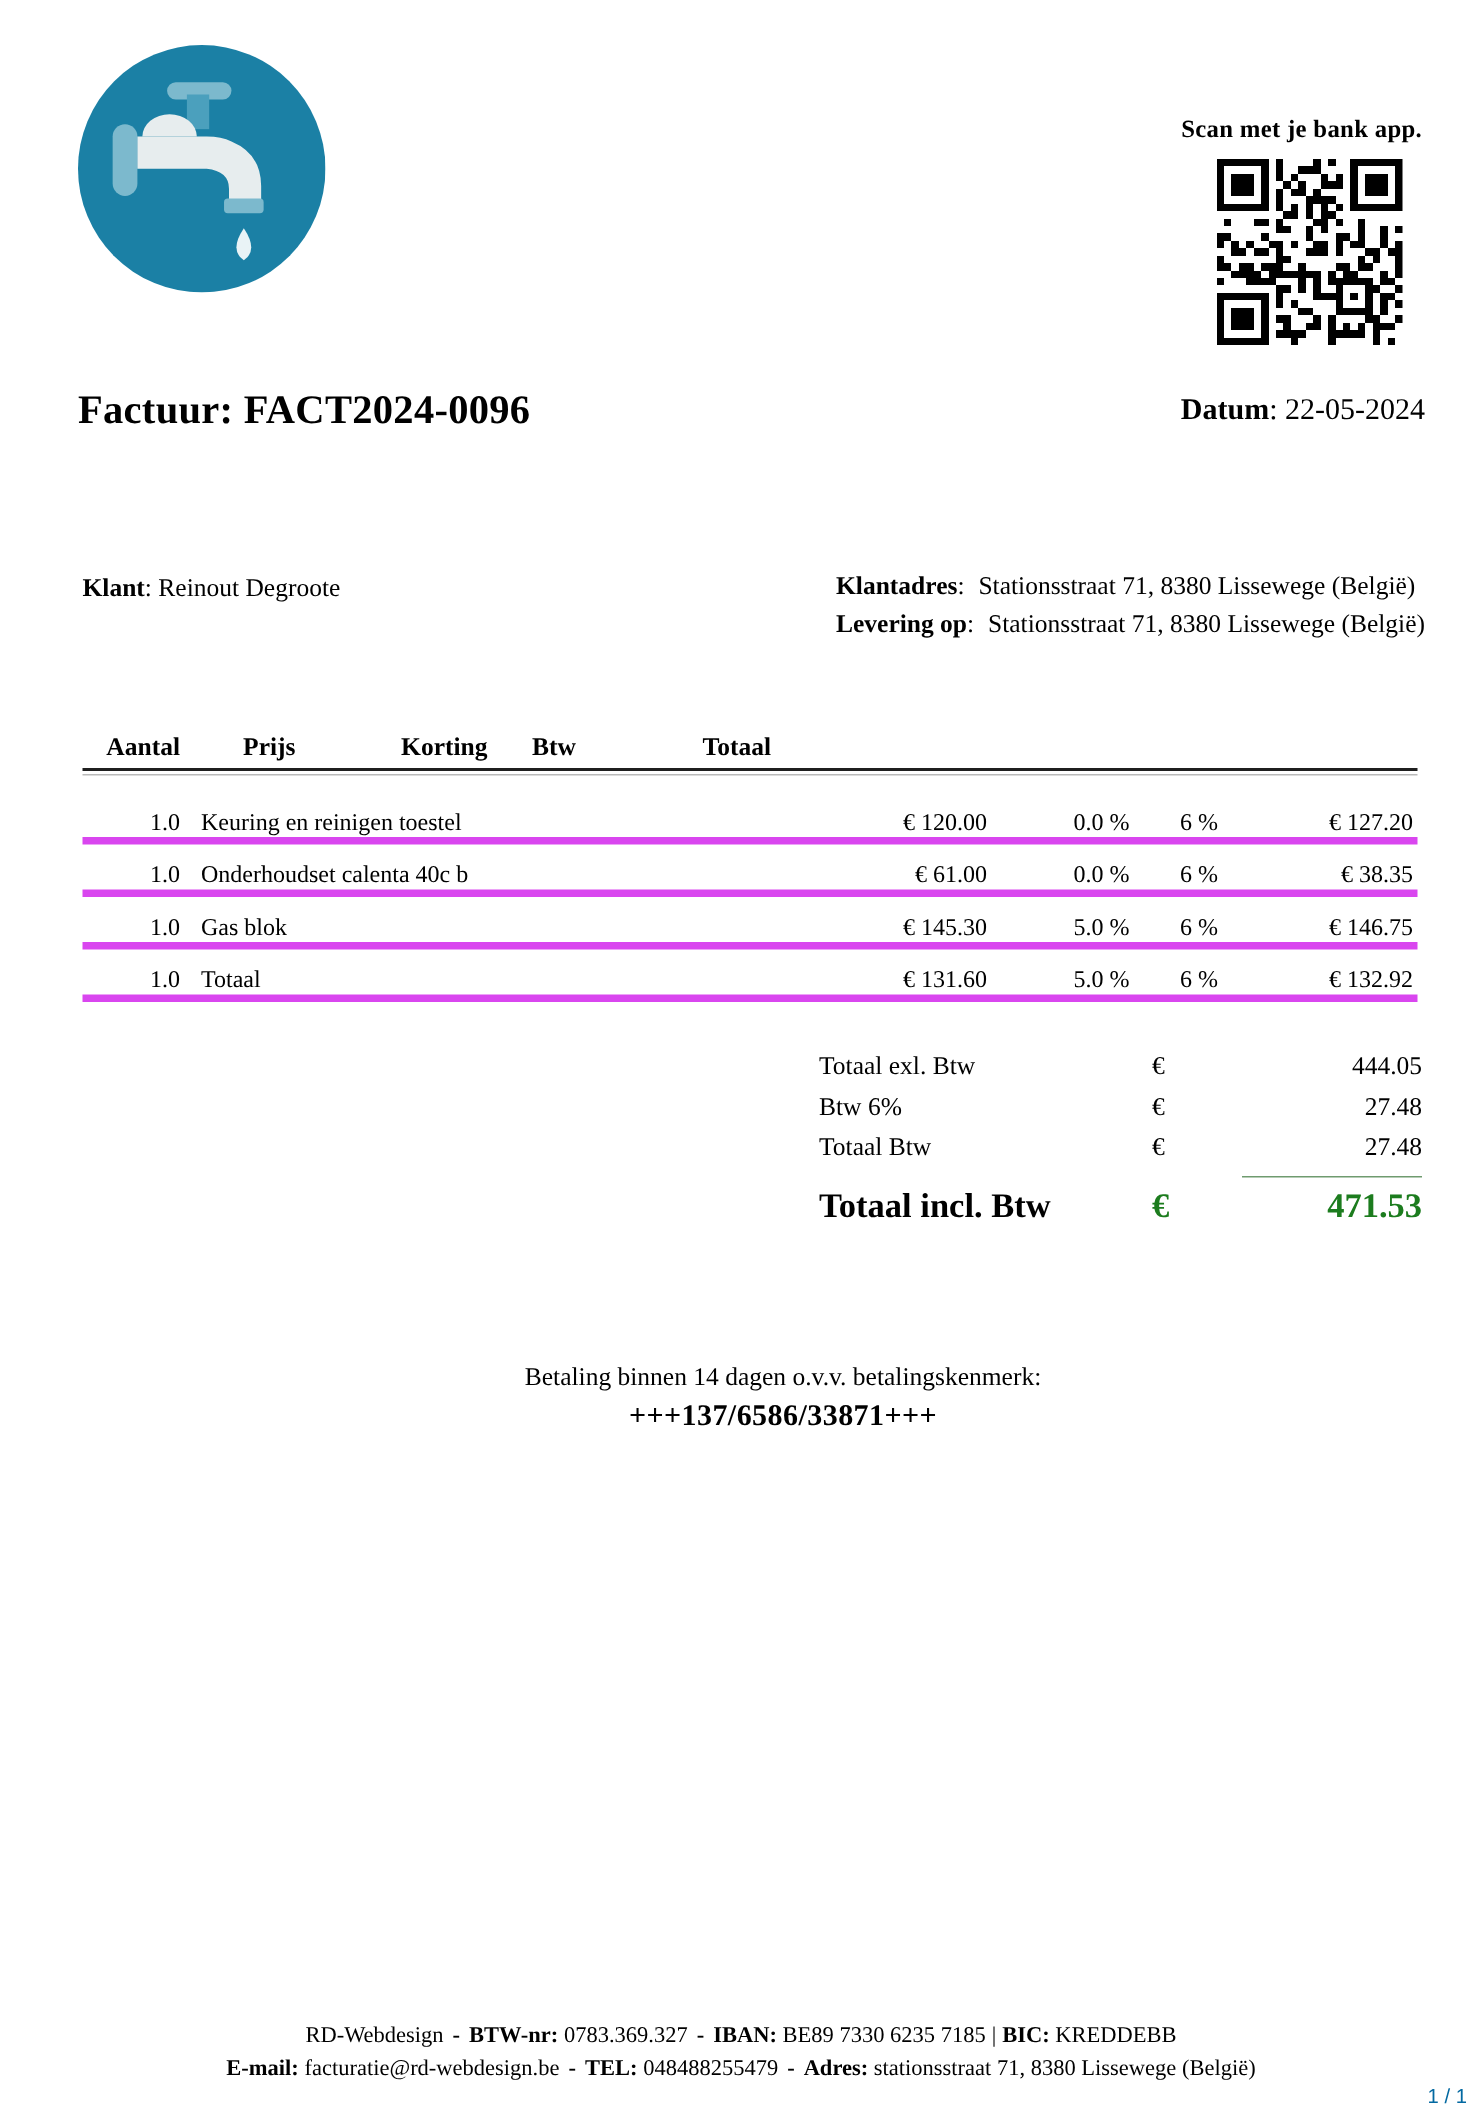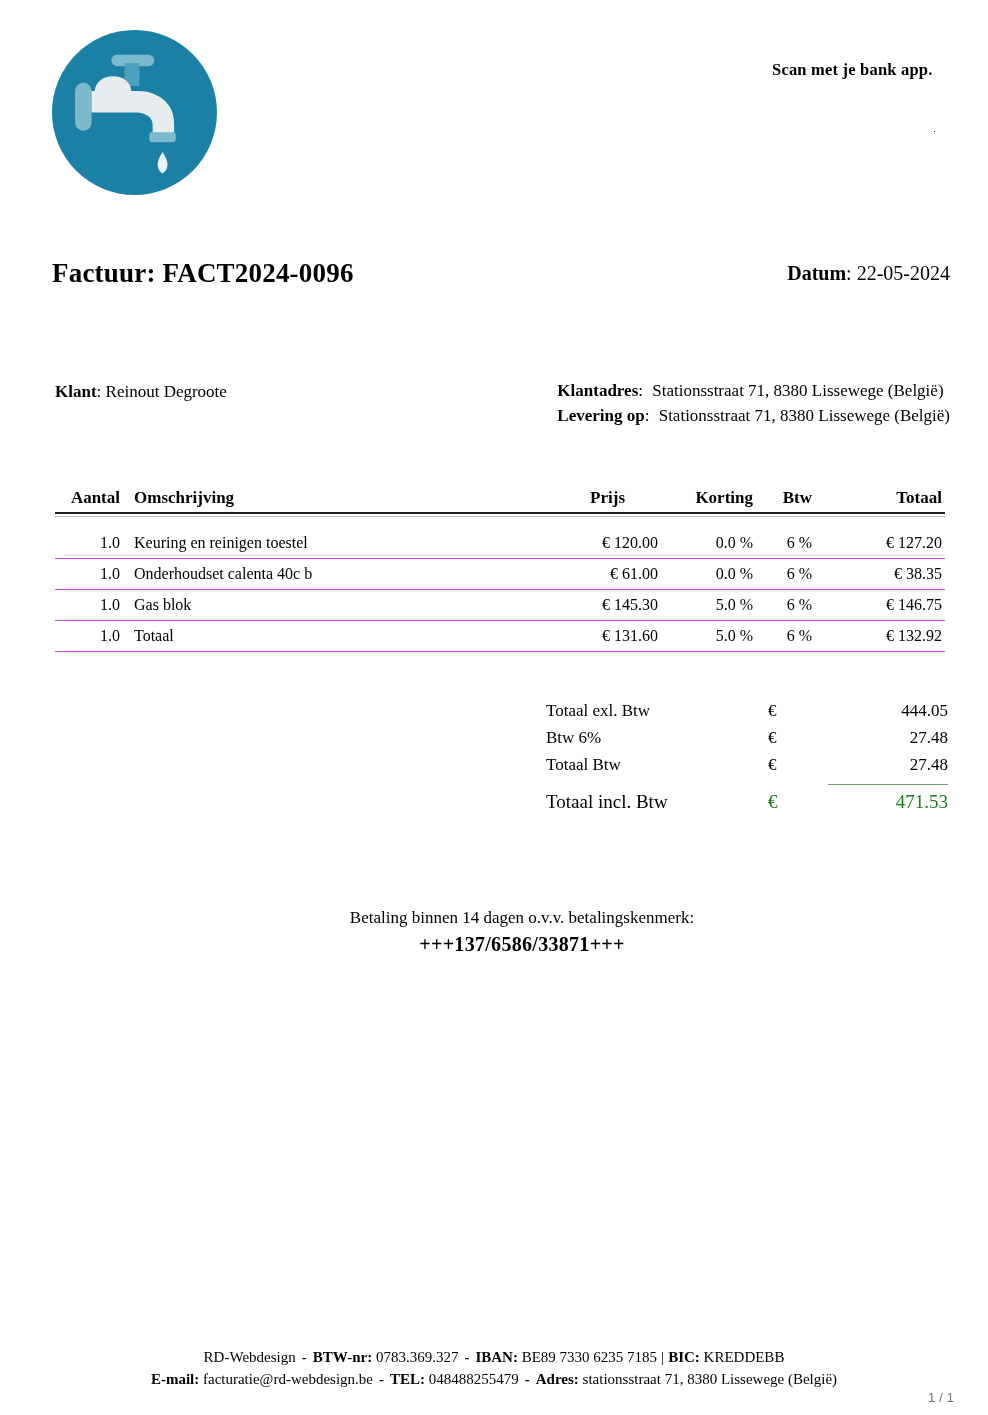--- a/index.html
+++ b/index.html
@@ -4,66 +4,66 @@
 <style>
   html,body{margin:0;padding:0;}
   body{
     width:988px;height:1415px;background:#ffffff;position:relative;
     font-family:"Liberation Serif","DejaVu Serif",serif;color:#000;
     overflow:hidden;
   }
   
   .logo{position:absolute;left:52px;top:30px;width:165px;height:165px;}
   
-  .scan-box{position:absolute;right:40px;top:60px;width:176px;display:flex;flex-direction:row;}
+  .scan-box{position:absolute;right:40px;top:76px;width:176px;display:flex;flex-direction:column;}
   .scan-label{font-weight:bold;font-size:16.5px;white-space:nowrap;text-align:right;letter-spacing:.2px;}
   .qr{width:124px;height:124px;margin:10px 13px 0 auto;background:#fff;}
   
   .doc-title{position:absolute;left:52px;top:258px;font-size:27px;font-weight:bold;letter-spacing:.2px;}
   .dates{position:absolute;right:38px;top:258px;text-align:right;font-size:20px;line-height:30px;}
   .dates b{font-weight:bold;}
   
   .klant{position:absolute;left:55px;top:382px;font-size:17px;}
   .addr{position:absolute;right:38px;top:378px;text-align:left;font-size:17px;line-height:25px;}
   .lbl{font-weight:bold;}
   .val{margin-left:5px;}
   
   .table{position:absolute;left:55px;top:478px;width:890px;font-size:16px;}
   .t-head{display:flex;align-items:flex-end;height:30px;font-weight:bold;font-size:17px;
           border-bottom:2px solid #1f1f1f;padding-bottom:4px;}
   .t-dline{height:0;border-top:1px solid #b9b9b9;margin-top:2px;}
   .t-rows{margin-top:11px;}
-  .t-row{display:flex;align-items:center;height:30px;border-bottom:1px solid #d946ef;font-family:Liberation Serif, serif;}
+  .t-row{display:flex;align-items:flex-end;height:30px;border-bottom:5px solid #d946ef;font-family:Liberation Serif, serif;}
   .c-aantal{width:65px;text-align:right;}
   .c-omschr{flex:1;text-align:left;padding-left:14px;}
   .c-prijs{width:110px;text-align:right;}
   .c-prijs.head{padding-right:33px;box-sizing:border-box;}
   .c-korting{width:95px;text-align:right;}
   .c-btw{width:59px;text-align:right;}
   .c-totaal{width:133px;text-align:right;padding-right:3px;box-sizing:border-box;}
   
   .totals{position:absolute;left:546px;top:694px;width:402px;font-size:17px;}
   .tot-row{display:flex;height:27px;align-items:flex-end;}
   .tot-label{width:222px;}
   .tot-cur{width:40px;}
   .tot-amt{flex:1;text-align:right;}
   .tot-line{width:120px;border-top:1.5px solid #6f9b6f;margin:9px 0 6px auto;}
-  .tot-grand{display:flex;align-items:center;font-weight:normal;font-size:19px;margin-top:2px;}
+  .tot-grand{display:flex;align-items:center;font-weight:bold;font-size:23px;margin-top:2px;}
   .tot-grand .tot-cur,.tot-grand .tot-amt{color:#1c7c1e;}
   
   .payment{position:absolute;left:56px;top:872px;width:932px;text-align:center;margin-top:36px;}
   .pay-note{font-size:17px;}
   .pay-ref{font-size:20px;font-weight:bold;margin-top:5px;letter-spacing:.3px;}
   
   .footer{position:absolute;left:0;top:1346px;width:988px;text-align:center;font-size:15px;line-height:22px;}
   .footer b{font-weight:bold;}
   .fsep{margin:0 6px;font-weight:bold;}
   .fpipe{margin:0 4px;}
-  .page-num{position:absolute;right:34px;top:1390px;font-family:"Liberation Sans","DejaVu Sans",sans-serif;
-            font-size:13.5px;color:#737373;}
+  .page-num{position:absolute;right:10px;top:1390px;font-family:"Liberation Sans","DejaVu Sans",sans-serif;
+            font-size:13.5px;color:#0369a1;}
 </style>
 </head>
 <body>
 
 <div class="logo">
   <svg viewBox="0 0 100 100" width="165" height="165">
     <circle cx="50" cy="50" r="50" fill="#1b80a5"></circle>
 
     <rect x="36" y="15" width="26" height="7" rx="3.5" fill="#7cb9cd"></rect>
     <rect x="44" y="20" width="9" height="14" fill="#4ba0bd"></rect>
@@ -388,21 +388,20 @@
   <span class="lbl">Klant</span><span>: </span><span>Reinout Degroote</span>
 </div>
 <div class="addr">
   <div><span class="lbl">Klantadres</span><span>: </span><span class="val">Stationsstraat 71, 8380 Lissewege (België)</span></div>
   <div><span class="lbl">Levering op</span><span>: </span><span class="val">Stationsstraat 71, 8380 Lissewege (België)</span></div>
 </div>
 
 <div class="table">
   <div class="t-head">
     <div class="c-aantal">Aantal</div>
-    <div class="c-omschr">Omschrijving</div>
     <div class="c-prijs head">Prijs</div>
     <div class="c-korting">Korting</div>
     <div class="c-btw">Btw</div>
     <div class="c-totaal">Totaal</div>
   </div>
   <div class="t-dline"></div>
   <div class="t-rows">
     <div class="t-row">
       <div class="c-aantal">1.0</div>
       <div class="c-omschr">Keuring en reinigen toestel</div>

